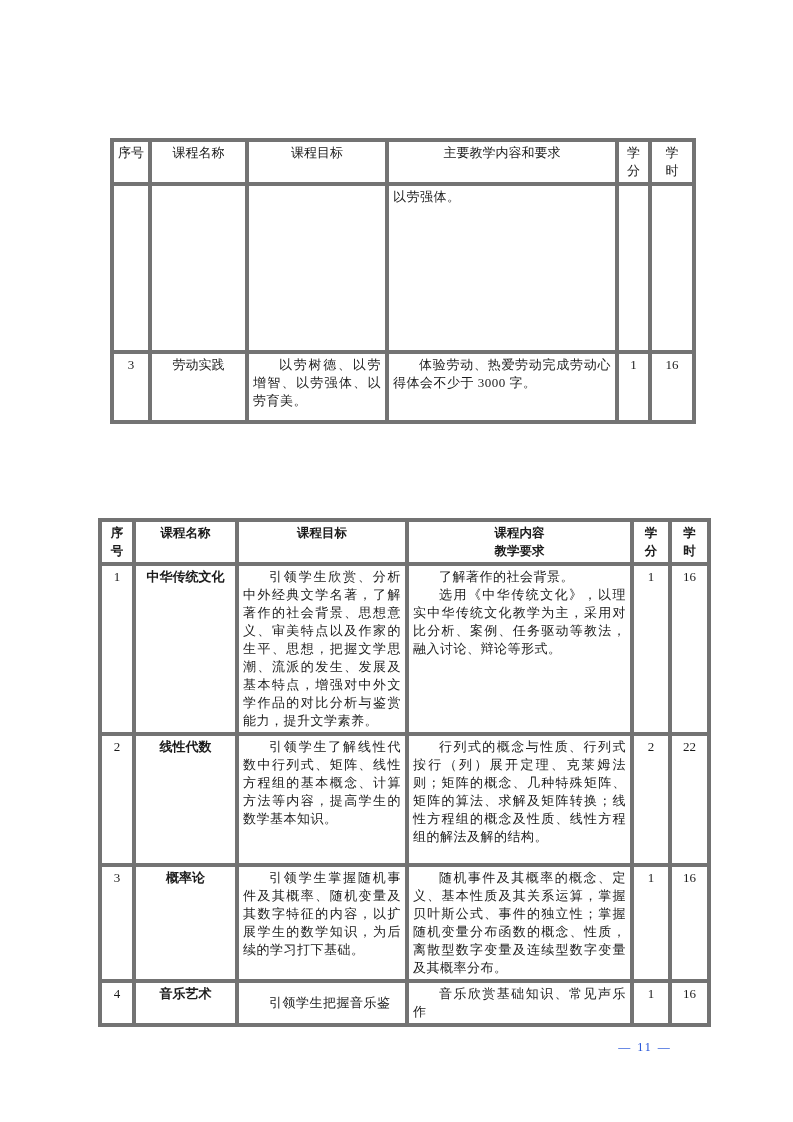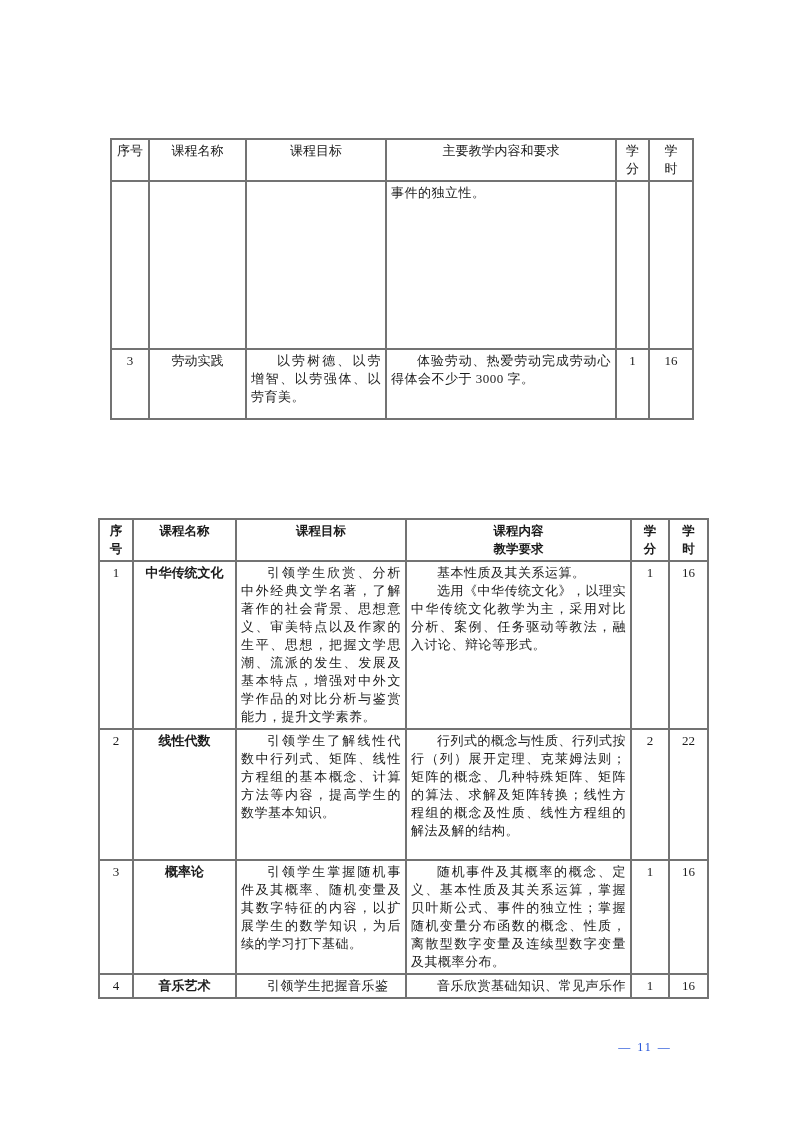--- a/index.html
+++ b/index.html
@@ -13,21 +13,21 @@
     overflow: hidden;
   }
   table.doc-table {
     position: absolute;
     border-collapse: collapse;
     table-layout: fixed;
     font-size: 13px;
     line-height: 18px;
   }
   table.doc-table td {
-    border: 2px solid #737373;
+    border: 4px solid #737373;
     padding: 2px 4px;
     vertical-align: top;
     overflow: hidden;
   }
   td.hd {
     text-align: center;
     vertical-align: middle;
     padding: 1px 2px;
   }
   #table5 td.hd {
@@ -107,21 +107,21 @@
       <td class="hd">
             <div>学</div>
             <div>时</div>
           </td>
     </tr>
     <tr style="height:168px">
       <td></td>
       <td></td>
       <td></td>
       <td class="txt">
-        <div class="para noindent">事件的独立性。</div>
+        <div class="para noindent">以劳强体。</div>
       </td>
       <td></td>
       <td></td>
     </tr>
     <tr style="height:70px">
       <td class="num">3</td>
       <td class="name">劳动实践</td>
       <td class="txt">
         <div class="para">以劳树德、以劳增智、以劳强体、以劳育美。</div>
       </td>
@@ -169,21 +169,21 @@
             <div>时</div>
           </td>
     </tr>
     <tr style="height:168px">
       <td class="num">1</td>
       <td class="name">中华传统文化</td>
       <td class="txt">
         <div class="para">引领学生欣赏、分析中外经典文学名著，了解著作的社会背景、思想意义、审美特点以及作家的生平、思想，把握文学思潮、流派的发生、发展及基本特点，增强对中外文学作品的对比分析与鉴赏能力，提升文学素养。</div>
       </td>
       <td class="txt">
-        <div class="para">基本性质及其关系运算。</div>
+        <div class="para">了解著作的社会背景。</div>
         <div class="para">选用《中华传统文化》，以理实中华传统文化教学为主，采用对比分析、案例、任务驱动等教法，融入讨论、辩论等形式。</div>
       </td>
       <td class="num">1</td>
       <td class="num">16</td>
     </tr>
     <tr style="height:131px">
       <td class="num">2</td>
       <td class="name">线性代数</td>
       <td class="txt">
         <div class="para">引领学生了解线性代数中行列式、矩阵、线性方程组的基本概念、计算方法等内容，提高学生的数学基本知识。</div>

